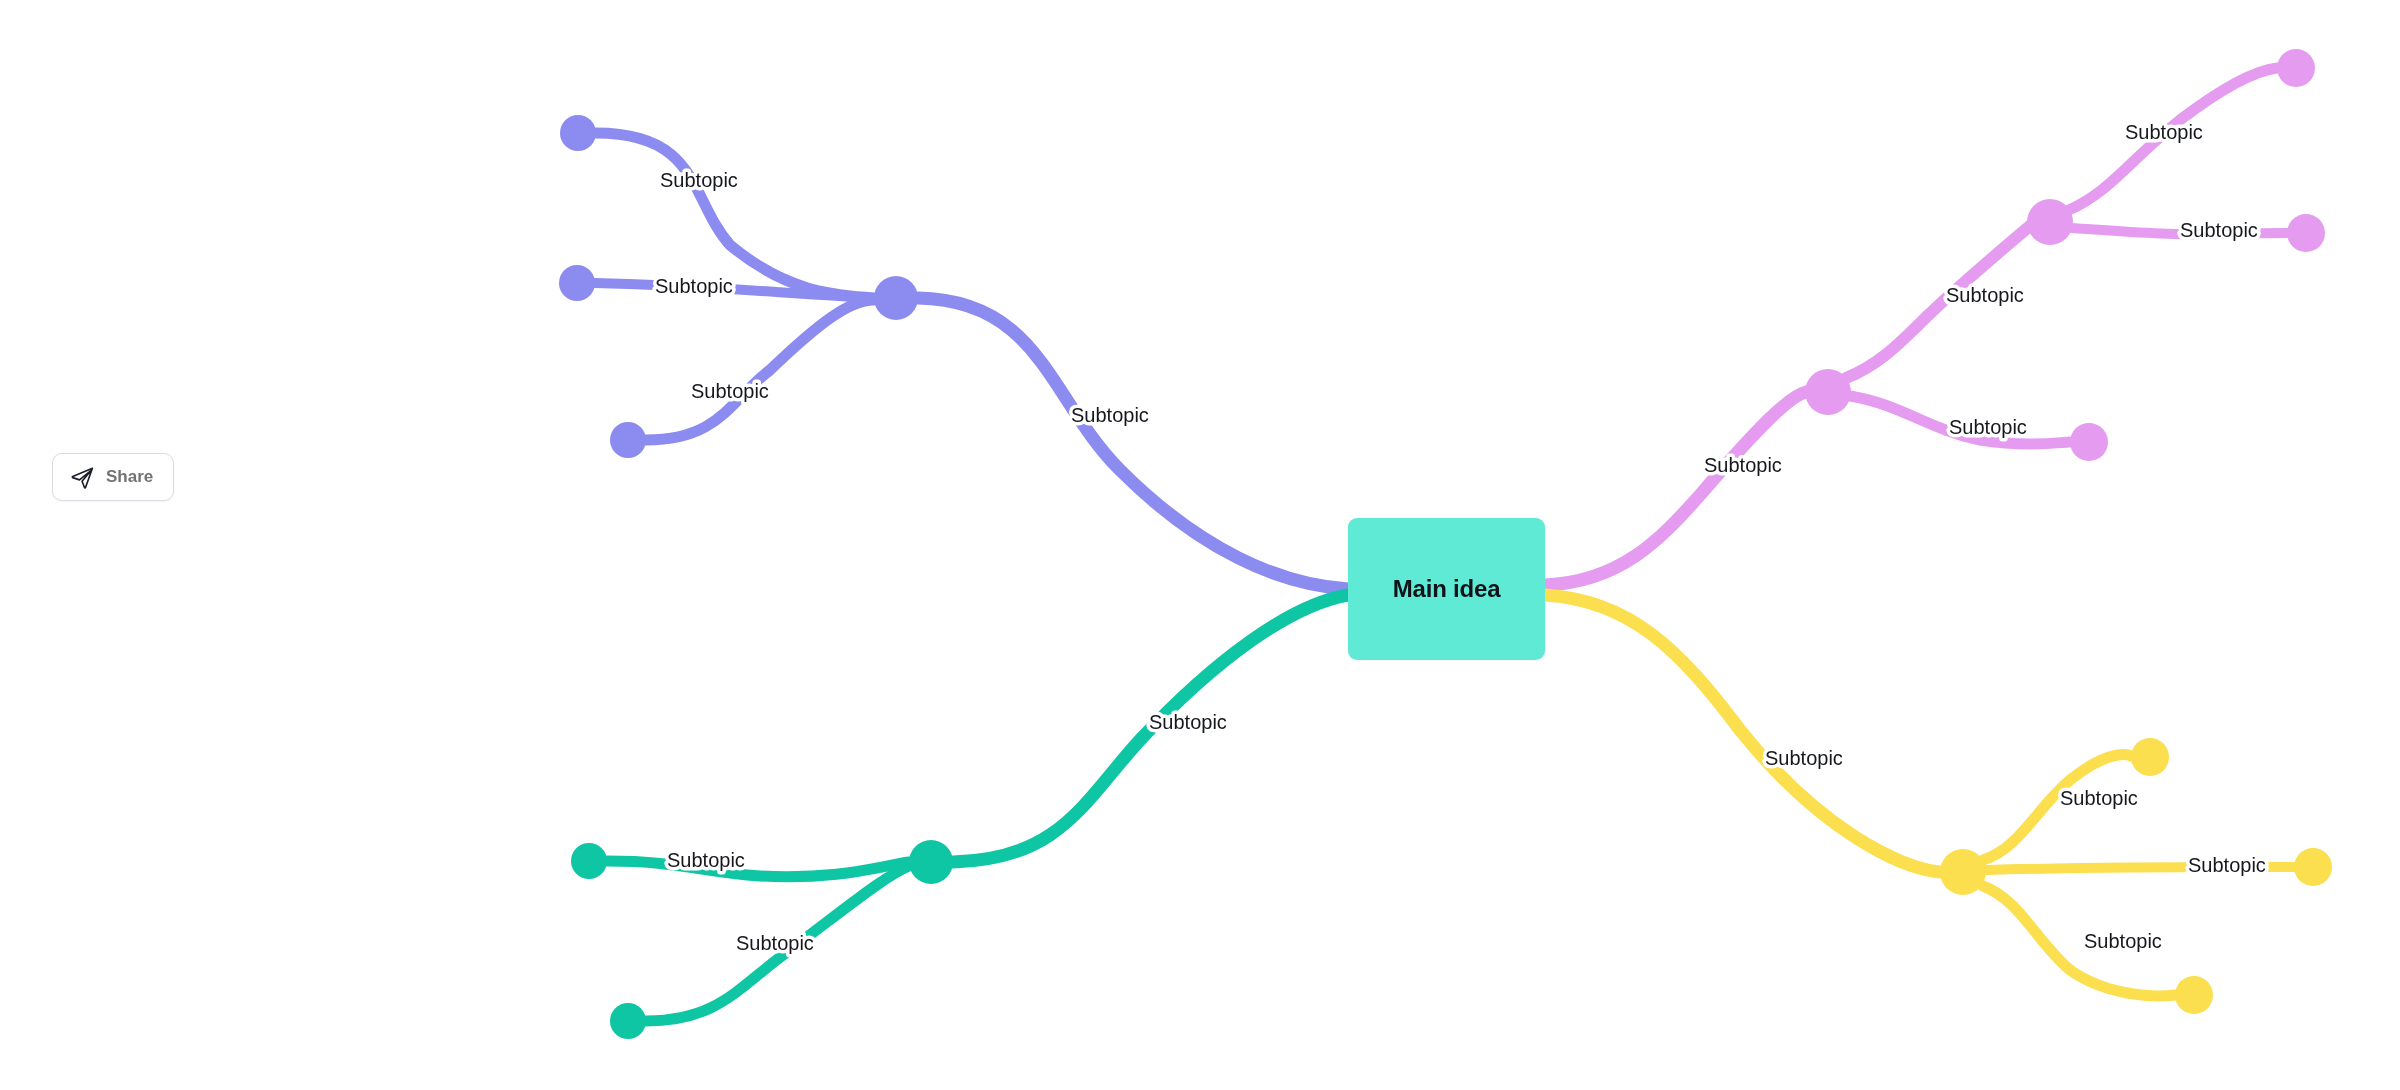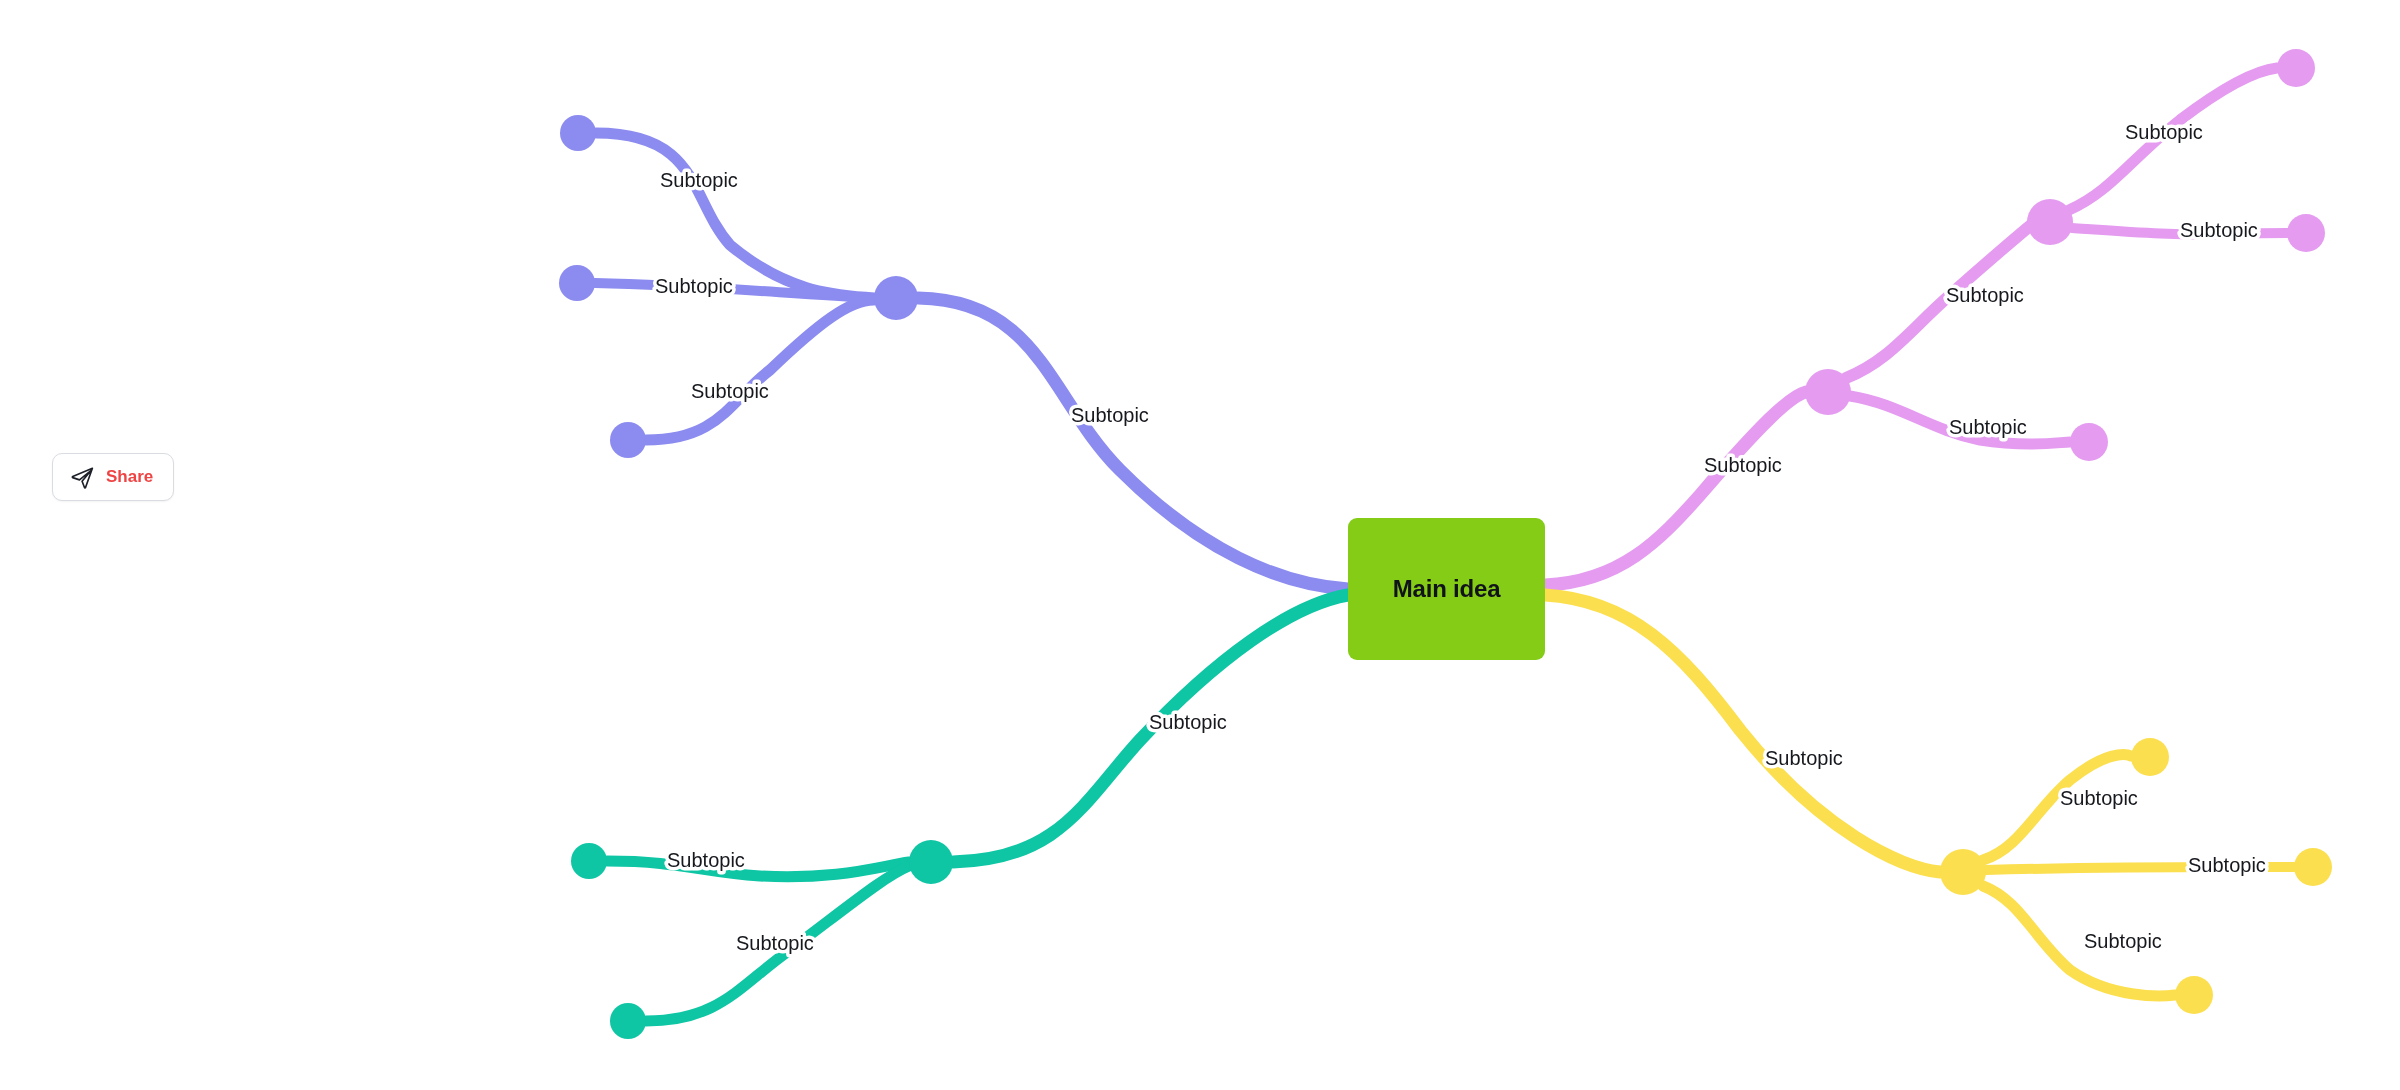--- a/index.html
+++ b/index.html
@@ -55,21 +55,21 @@
     paint-order: stroke;
   }
 
   
   .main-idea {
     position: absolute;
     left: 1348px;
     top: 518px;
     width: 197px;
     height: 142px;
-    background: #84cc16;
+    background: #5eead4;
     border-radius: 9px;
     display: flex;
     align-items: center;
     justify-content: center;
     box-sizing: border-box;
   }
   .main-idea-text {
     font-family: "Liberation Sans", sans-serif;
     font-size: 24px;
     font-weight: bold;
@@ -133,21 +133,21 @@
     border-radius: 10px;
     box-sizing: border-box;
     cursor: pointer;
     box-shadow: 0 1px 2px rgba(16, 24, 40, 0.05);
   }
   .share-icon { display: block; }
   .share-label {
     font-family: "Liberation Sans", sans-serif;
     font-size: 17px;
     font-weight: bold;
-    color: #ef4444;
+    color: #737373;
   }
 </style>
 </head>
 <body>
 
 <div id="canvas">
 
   <svg id="mindmap" viewBox="0 0 2400 1090">
 
     <g>

